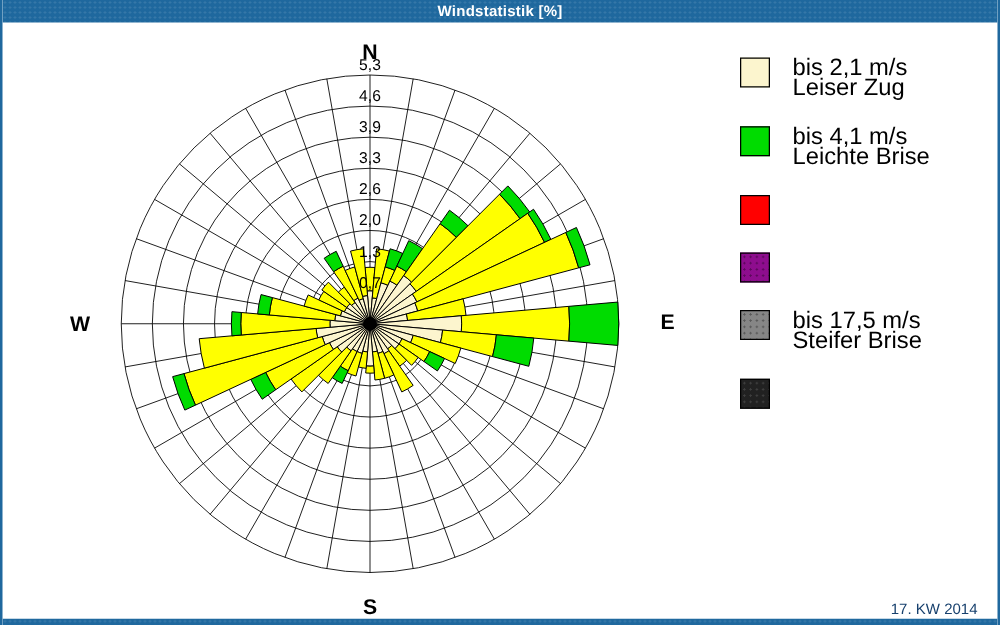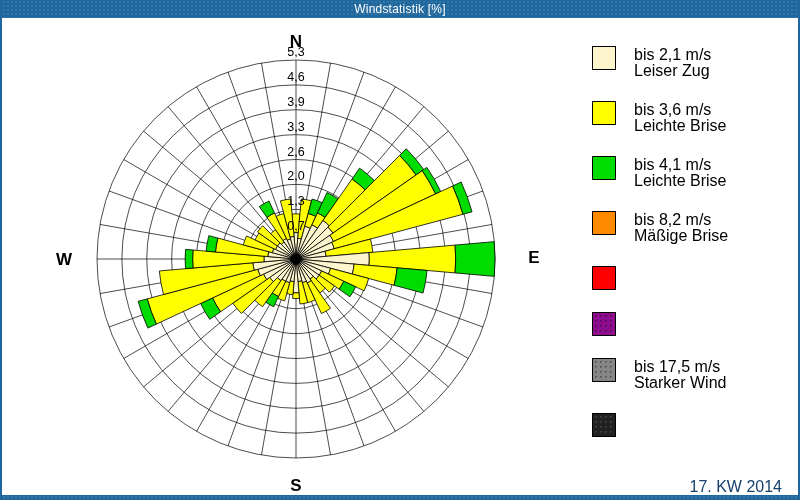--- a/index.html
+++ b/index.html
@@ -6,49 +6,49 @@
   #window{
     position:relative;width:800px;height:500px;overflow:hidden;
     background:#ffffff;font-family:"Liberation Sans",sans-serif;
     box-sizing:border-box;border-left:2px solid #1f689e;border-right:2px solid #1f689e;
   }
   #titlebar{
     position:absolute;left:0;top:0;width:100%;height:18px;
     background-color:#1f689e;
     background-image:radial-gradient(rgba(255,255,255,0.10) 1px, transparent 1px);
     background-size:4px 4px;
-    color:#ffffff;font-size:12px;font-weight:normal;
+    color:#ffffff;font-size:12px;font-weight:bold;
     display:flex;align-items:center;justify-content:center;
     letter-spacing:0.2px;
   }
   #bottomstrip{
     position:absolute;left:0;bottom:0;width:100%;height:5px;
     background-color:#1f689e;
     background-image:radial-gradient(rgba(255,255,255,0.10) 1px, transparent 1px);
     background-size:4px 4px;
   }
   #footer{
     position:absolute;right:16px;bottom:6px;height:14px;
-    color:#17406d;font-size:16px;line-height:14px;text-align:right;
+    color:#17406d;font-size:12px;line-height:14px;text-align:right;
   }
   #plot{position:absolute;left:0;top:0;}
   #legend{
     position:absolute;left:590px;top:46px;width:200px;
   }
   .legend-entry{display:flex;align-items:flex-start;margin-bottom:22px;}
   .legend-swatch{
     width:24px;height:24px;border:1px solid #000;box-sizing:border-box;
     flex:0 0 auto;margin-right:18px;
   }
   .legend-swatch.textured{
     background-image:radial-gradient(var(--dot) 1px, transparent 1px);
     background-size:5px 5px;
   }
   .legend-text{
-    color:#000;font-size:16px;line-height:16px;padding-top:1px;
+    color:#000;font-size:19px;line-height:16px;padding-top:1px;
     white-space:nowrap;
   }
 </style>
 </head>
 <body>
 
 <div id="window">
 
   <div id="titlebar">
     <span>Windstatistik [%]</span>
@@ -203,51 +203,37 @@
 
   <div id="legend">
       <div class="legend-entry">
         <div class="legend-swatch" style="background-color: rgb(252, 245, 206);"></div>
         <div class="legend-text">
           <div>bis 2,1 m/s</div>
           <div>Leiser Zug</div>
         </div>
       </div>
       <div class="legend-entry">
-        <div class="legend-swatch" style="background-color: rgb(255, 255, 0);"></div>
-        <div class="legend-text">
-          <div>bis 3,6 m/s</div>
-          <div>Leichte Brise</div>
-        </div>
-      </div>
-      <div class="legend-entry">
         <div class="legend-swatch" style="background-color: rgb(0, 220, 0);"></div>
         <div class="legend-text">
           <div>bis 4,1 m/s</div>
           <div>Leichte Brise</div>
         </div>
       </div>
       <div class="legend-entry">
-        <div class="legend-swatch" style="background-color: rgb(255, 138, 0);"></div>
-        <div class="legend-text">
-          <div>bis 8,2 m/s</div>
-          <div>Mäßige Brise</div>
-        </div>
-      </div>
-      <div class="legend-entry">
         <div class="legend-swatch" style="background-color: rgb(255, 0, 0);"></div>
       </div>
       <div class="legend-entry">
         <div class="legend-swatch textured" style="background-color: rgb(142, 13, 142); --dot: #5c085c;"></div>
       </div>
       <div class="legend-entry">
         <div class="legend-swatch textured" style="background-color: rgb(134, 134, 134); --dot: #595959;"></div>
         <div class="legend-text">
           <div>bis 17,5 m/s</div>
-          <div>Starker Wind</div>
+          <div>Steifer Brise</div>
         </div>
       </div>
       <div class="legend-entry">
         <div class="legend-swatch textured" style="background-color: rgb(33, 33, 33); --dot: #3f3f3f;"></div>
       </div>
     </div>
 
   <div id="footer">
     <span>17. KW 2014</span>
   </div>

